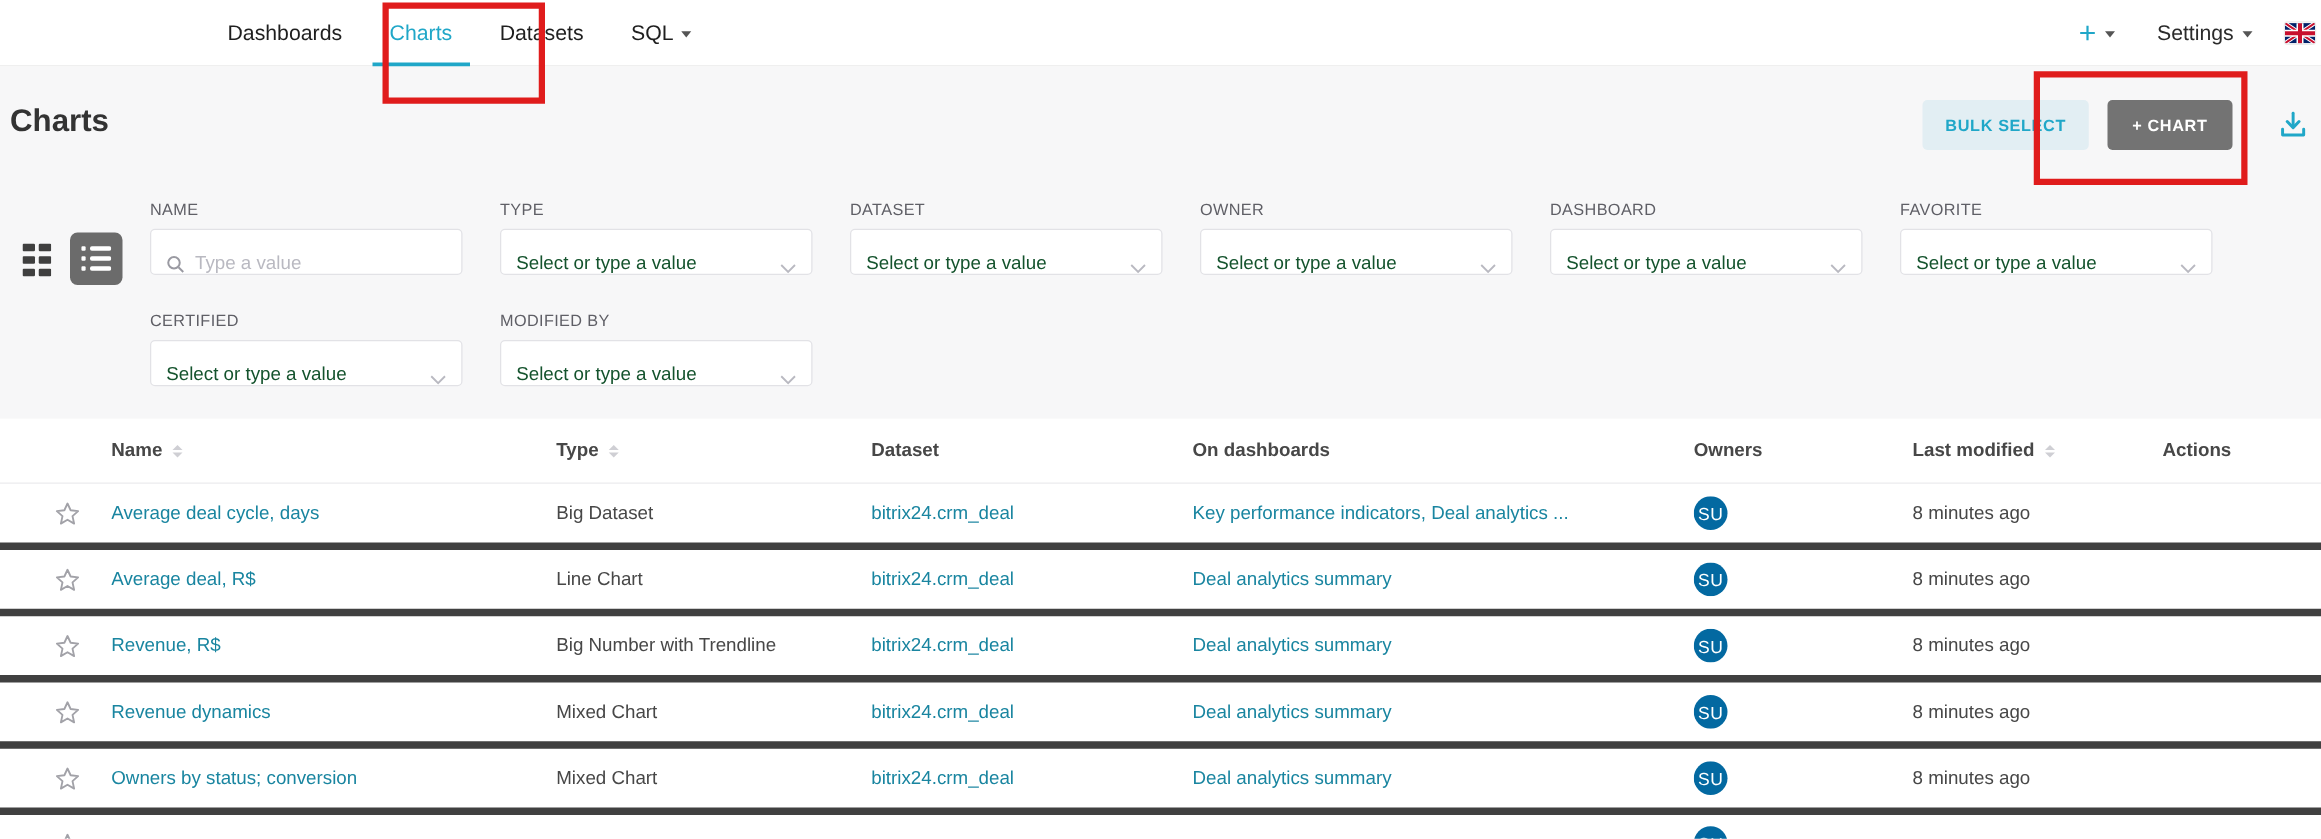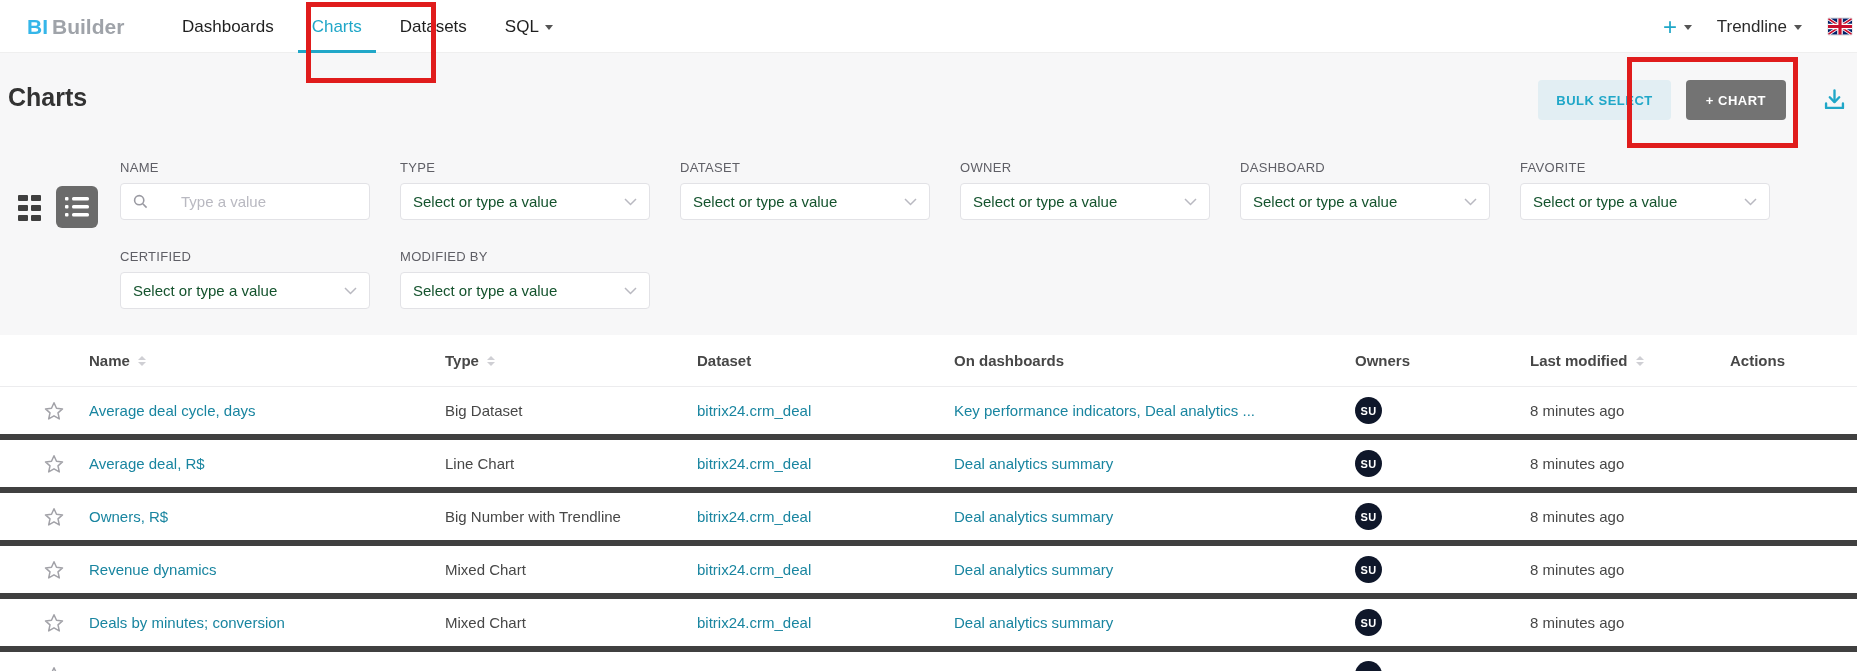--- a/index.html
+++ b/index.html
@@ -45,21 +45,21 @@
   .filters { position:relative; padding:40px 0 0 120px; }
   .view-toggles { position:absolute; left:18px; top:66px; width:90px; height:44px; }
   .grid-toggle { position:absolute; left:0; top:7px; cursor:pointer; }
   .list-toggle { position:absolute; left:38px; top:0; width:42px; height:42px; background:#6b6b6b;
     border-radius:6px; display:flex; align-items:center; justify-content:center; cursor:pointer; }
   .filter-row { display:flex; gap:30px; }
   .filter-row + .filter-row { margin-top:29px; }
   .filter-col { width:250px; }
   .filter-label { font-size:13px; color:#5f5f66; letter-spacing:.3px; margin-bottom:8px; }
   .filter-box { position:relative; height:37px; background:#fff; border:1px solid #e2e2e6;
-    border-radius:4px; display:flex; align-items:center; padding:0 12px; cursor:pointer;gap:25px; }
+    border-radius:4px; display:flex; align-items:flex-end; padding:0 12px; cursor:pointer; }
   .filter-box input { border:none; outline:none; flex:1; font-family:inherit; font-size:15px;
     color:#444; background:transparent; min-width:0; }
   .filter-box input::placeholder { color:#b9b9c1; }
   .select-placeholder { font-size:15px; color:#14532d; flex:1; }
   .search-glyph { margin-right:8px; display:flex; }
   .chevron { margin-left:8px; display:flex; }
 
   
   .chart-table { background:#fff; }
   .trow { display:grid; grid-template-columns:89px 356px 252px 257px 401px 175px 200px 1fr;
@@ -69,39 +69,35 @@
   .trow.partial { height:19px; border-bottom:none; align-items:start; }
   .th { font-size:15px; font-weight:bold; color:#474747; display:flex; align-items:center; gap:8px; }
   .sort { display:flex; flex-direction:column; gap:2px; cursor:pointer; }
   .sort i { display:block; width:0; height:0; border-left:4px solid transparent; border-right:4px solid transparent; }
   .sort .up { border-bottom:4px solid #cfcfd4; }
   .sort .down { border-top:4px solid #cfcfd4; }
   .cell { font-size:15px; color:#474747; white-space:nowrap; overflow:hidden; text-overflow:ellipsis; }
   .star-cell { padding-left:44px; }
   .star { cursor:pointer; display:flex; }
   .link { color:#1985a0; cursor:pointer; }
-  .avatar { width:27px; height:27px; border-radius:50%; background:#0f172a; color:#fff;
-    font-size:11px; font-weight:bold; letter-spacing:.4px; display:flex; align-items:center;
+  .avatar { width:27px; height:27px; border-radius:50%; background:#0369a1; color:#fff;
+    font-size:14px; font-weight:normal; letter-spacing:.4px; display:flex; align-items:center;
     justify-content:center; cursor:default; }
   .trow.partial .avatar { margin-top:9px; }
   .trow.partial .star { margin-top:14px; }
 
   
   .annotation { position:absolute; border:5px solid #e01c1c; pointer-events:none; z-index:50; }
   .anno-nav { left:306px; top:2px; width:130px; height:81px; }
   .anno-chart { left:1627px; top:57px; width:171px; height:91px; }
 </style>
 </head>
 <body>
 
 <div class="navbar">
-  <div class="logo">
-    <span class="bi">BI</span>
-    <span class="builder">Builder</span>
-  </div>
   <div class="nav-tabs">
     <div class="nav-item">
       <span>Dashboards</span>
     </div>
     <div class="nav-item active">
       <span>Charts</span>
     </div>
     <div class="nav-item">
       <span>Datasets</span>
     </div>
@@ -109,21 +105,21 @@
       <span>SQL</span>
       <span class="caret"></span>
     </div>
   </div>
   <div class="nav-right">
     <div class="plus-menu">
       <span class="plus">+</span>
       <span class="caret"></span>
     </div>
     <div class="settings-menu">
-      <span>Trendline</span>
+      <span>Settings</span>
       <span class="caret"></span>
     </div>
     <div class="flag">
       <svg viewBox="0 0 60 40" width="24" height="17">
         <rect width="60" height="40" fill="#012169"></rect>
         <path d="M0,0 L60,40 M60,0 L0,40" stroke="#fff" stroke-width="8"></path>
         <path d="M0,0 L60,40 M60,0 L0,40" stroke="#C8102E" stroke-width="4"></path>
         <path d="M30,0 V40 M0,20 H60" stroke="#fff" stroke-width="14"></path>
         <path d="M30,0 V40 M0,20 H60" stroke="#C8102E" stroke-width="8"></path>
       </svg>
@@ -349,21 +345,21 @@
   </div>
 
   <div class="trow body-row">
     <div class="cell star-cell">
         <span class="star">
       <svg width="20" height="20" viewBox="0 0 20 20" fill="none" stroke="#a2a2a8" stroke-width="1.5" stroke-linejoin="round">
             <polygon points="10,1.8 12.5,7.2 18.5,7.9 14,11.9 15.3,17.9 10,14.8 4.7,17.9 6,11.9 1.5,7.9 7.5,7.2"></polygon>
           </svg>
     </span>
       </div>
-    <div class="cell link">Owners, R$</div>
+    <div class="cell link">Revenue, R$</div>
     <div class="cell">Big Number with Trendline</div>
     <div class="cell link">bitrix24.crm_deal</div>
     <div class="cell link">Deal analytics summary</div>
     <div class="cell">
         <span class="avatar">SU</span>
       </div>
     <div class="cell">8 minutes ago</div>
     <div class="cell"></div>
   </div>
 
@@ -387,21 +383,21 @@
   </div>
 
   <div class="trow body-row">
     <div class="cell star-cell">
         <span class="star">
       <svg width="20" height="20" viewBox="0 0 20 20" fill="none" stroke="#a2a2a8" stroke-width="1.5" stroke-linejoin="round">
             <polygon points="10,1.8 12.5,7.2 18.5,7.9 14,11.9 15.3,17.9 10,14.8 4.7,17.9 6,11.9 1.5,7.9 7.5,7.2"></polygon>
           </svg>
     </span>
       </div>
-    <div class="cell link">Deals by minutes; conversion</div>
+    <div class="cell link">Owners by status; conversion</div>
     <div class="cell">Mixed Chart</div>
     <div class="cell link">bitrix24.crm_deal</div>
     <div class="cell link">Deal analytics summary</div>
     <div class="cell">
         <span class="avatar">SU</span>
       </div>
     <div class="cell">8 minutes ago</div>
     <div class="cell"></div>
   </div>
 

